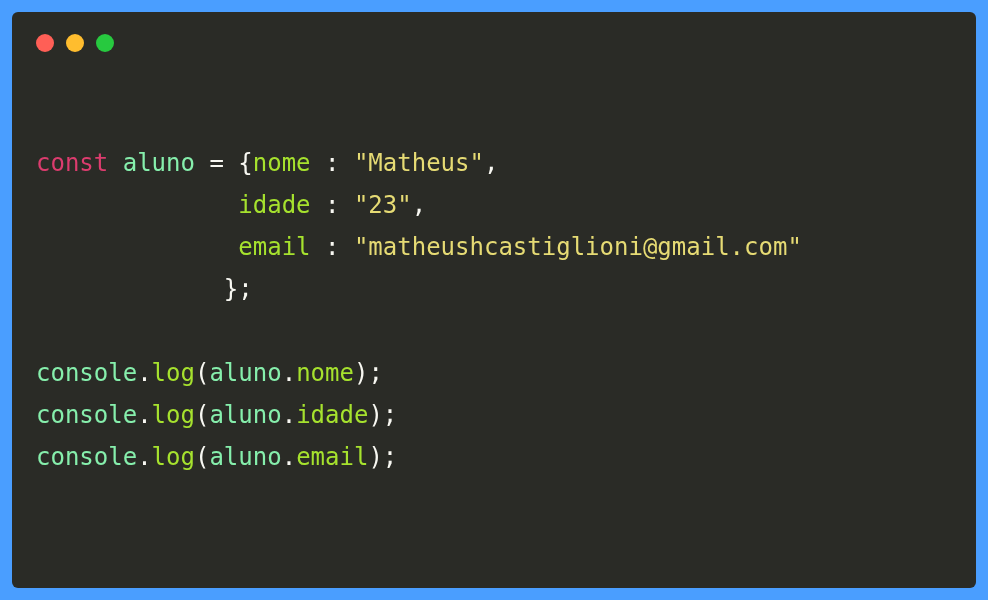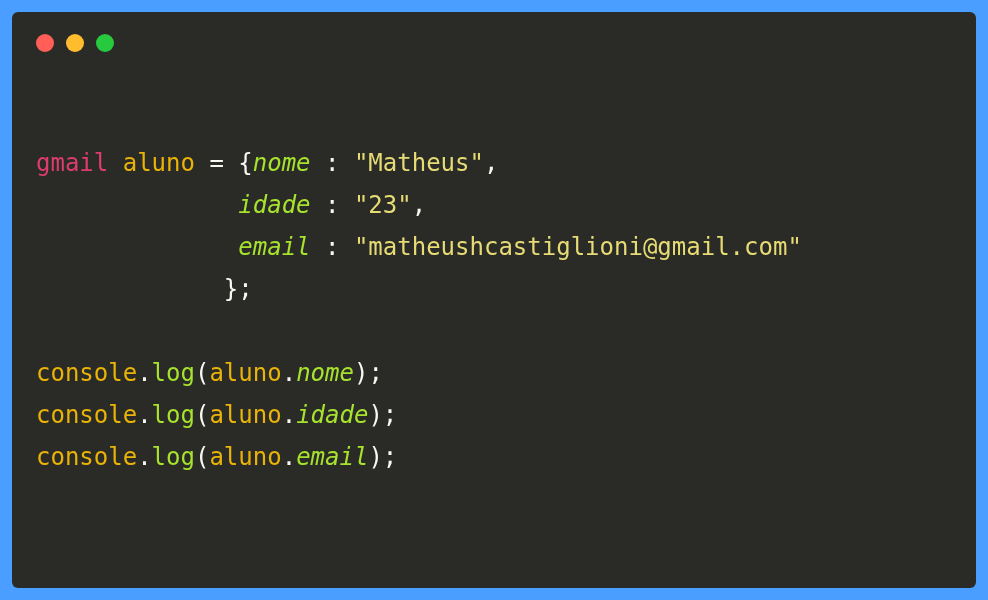--- a/index.html
+++ b/index.html
@@ -36,37 +36,37 @@
     .traffic-light.yellow { background: #ffbd2e; }
     .traffic-light.green { background: #27c93f; }
     .code-area {
       padding: 90px 24px 24px 24px;
       font-size: 24px;
       line-height: 1.75;
       color: #f8f8f2;
       white-space: pre;
     }
     .tok-keyword { color: #dc3c6e; }
-    .tok-identifier { color: #eab308; }
+    .tok-identifier { color: #86efac; }
     .tok-function { color: #a6e22e; margin-top: 20px; }
-    .tok-property { color: #a6e22e; font-style: italic; }
+    .tok-property { color: #a6e22e; }
     .tok-string { color: #e6db74; }
     .tok-punct { color: #f8f8f2; }
     .tok-operator { color: #f8f8f2; }
   </style>
 </head>
 <body>
 
 <div class="editor-window">
   <div class="titlebar">
     <div class="traffic-light red"></div>
     <div class="traffic-light yellow"></div>
     <div class="traffic-light green"></div>
   </div>
-  <div class="code-area"><span><span class="tok-keyword">gmail</span> <span class="tok-identifier">aluno</span> <span class="tok-operator">=</span> <span class="tok-punct">{</span><span class="tok-property">nome</span><span class="tok-punct"> :</span> <span class="tok-string">"Matheus"</span><span class="tok-punct">,</span></span>
+  <div class="code-area"><span><span class="tok-keyword">const</span> <span class="tok-identifier">aluno</span> <span class="tok-operator">=</span> <span class="tok-punct">{</span><span class="tok-property">nome</span><span class="tok-punct"> :</span> <span class="tok-string">"Matheus"</span><span class="tok-punct">,</span></span>
 <span><span>              </span><span class="tok-property">idade</span><span class="tok-punct"> :</span> <span class="tok-string">"23"</span><span class="tok-punct">,</span></span>
 <span><span>              </span><span class="tok-property">email</span><span class="tok-punct"> :</span> <span class="tok-string">"matheushcastiglioni@gmail.com"</span></span>
 <span><span>             </span><span class="tok-punct">}</span><span class="tok-punct">;</span></span>
 
 <span><span class="tok-identifier">console</span><span class="tok-punct">.</span><span class="tok-function">log</span><span class="tok-punct">(</span><span class="tok-identifier">aluno</span><span class="tok-punct">.</span><span class="tok-property">nome</span><span class="tok-punct">)</span><span class="tok-punct">;</span></span>
 <span><span class="tok-identifier">console</span><span class="tok-punct">.</span><span class="tok-function">log</span><span class="tok-punct">(</span><span class="tok-identifier">aluno</span><span class="tok-punct">.</span><span class="tok-property">idade</span><span class="tok-punct">)</span><span class="tok-punct">;</span></span>
 <span><span class="tok-identifier">console</span><span class="tok-punct">.</span><span class="tok-function">log</span><span class="tok-punct">(</span><span class="tok-identifier">aluno</span><span class="tok-punct">.</span><span class="tok-property">email</span><span class="tok-punct">)</span><span class="tok-punct">;</span></span></div>
 </div>
 
 </body></html>

